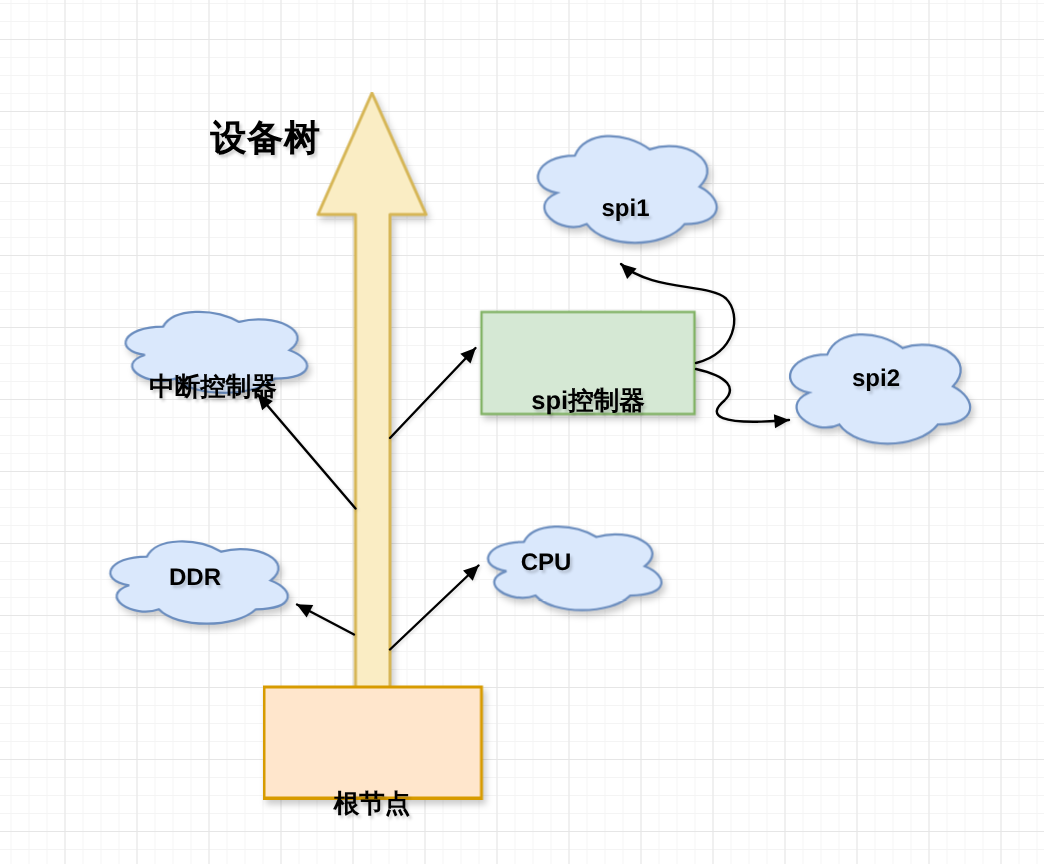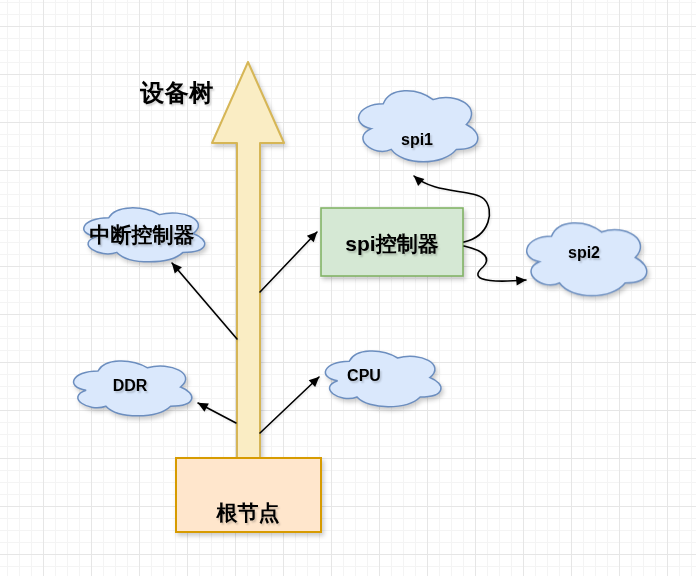--- a/index.html
+++ b/index.html
@@ -16,21 +16,21 @@
     font-family:"Liberation Sans","DejaVu Sans",sans-serif;
   }
   svg.layer { position:absolute; left:0; top:0; }
   .shapes { filter: drop-shadow(2px 3px 2px rgba(0,0,0,0.20)); }
   .edges  { filter: drop-shadow(1px 1.5px 1px rgba(0,0,0,0.12)); }
   .label {
     position:absolute; transform:translate(-50%,-50%);
     font-weight:bold; color:#000; white-space:nowrap; line-height:1;
     text-shadow: 1.5px 2px 2px rgba(0,0,0,0.18);
   }
-  .cjk   { font-size:21px; }
+  .cjk   { font-size:17px;margin-top:24px; }
   .latin { font-size:16px; }
   .title { font-size:24px; letter-spacing:0.5px; }
 </style>
 </head>
 <body>
 
 <div class="stage">
 
   <svg class="layer" width="696" height="576" viewBox="0 0 696 576">
     <defs>

